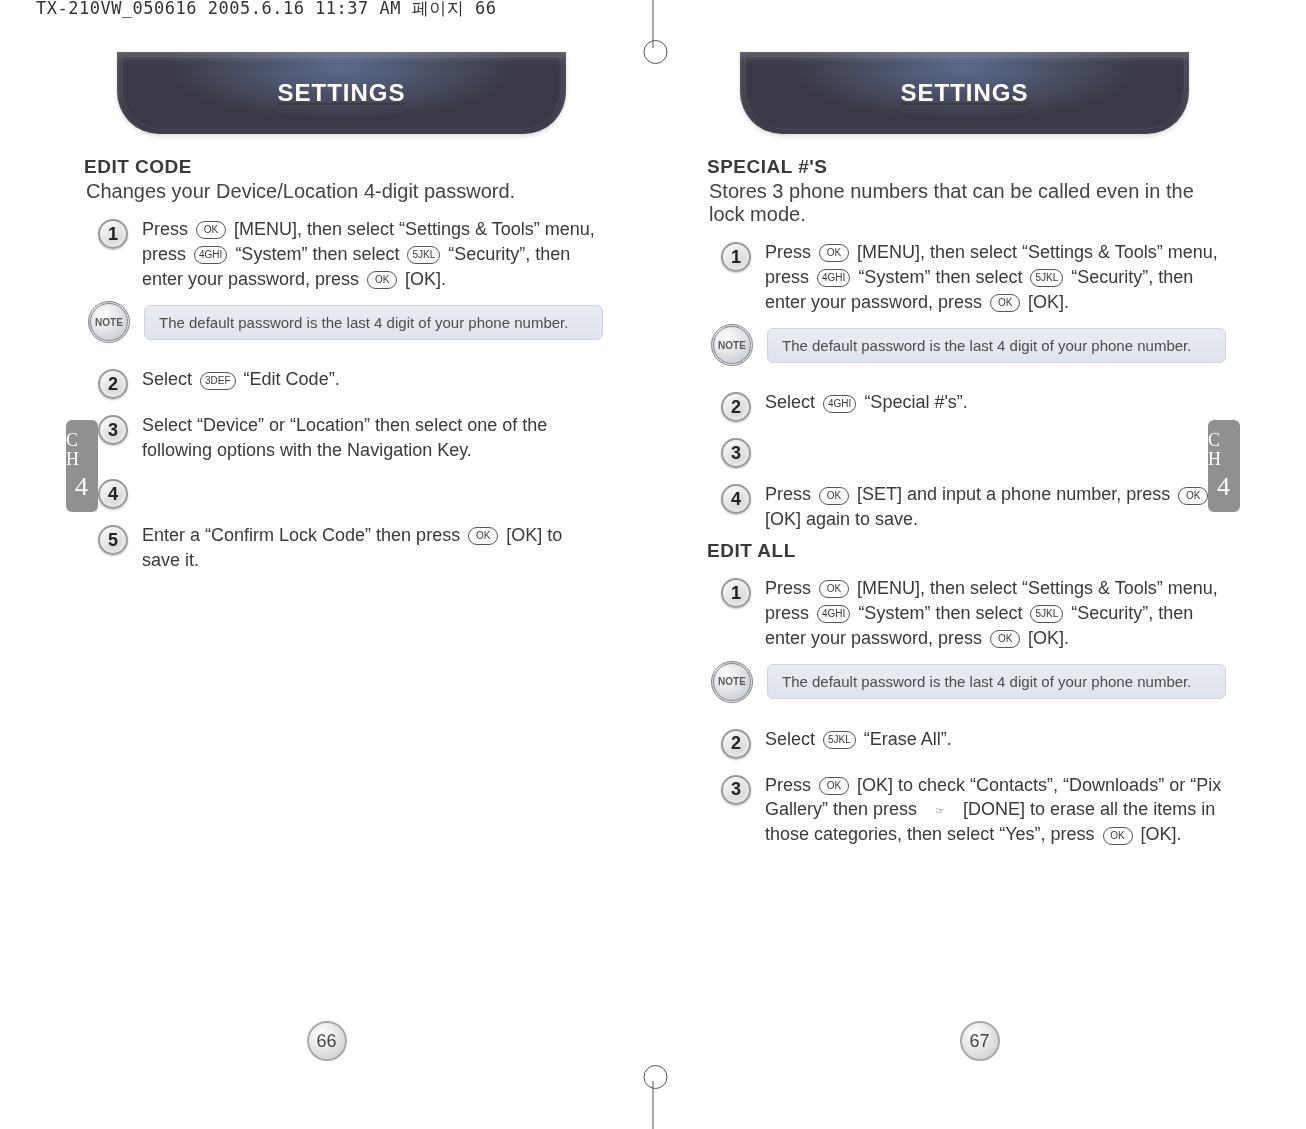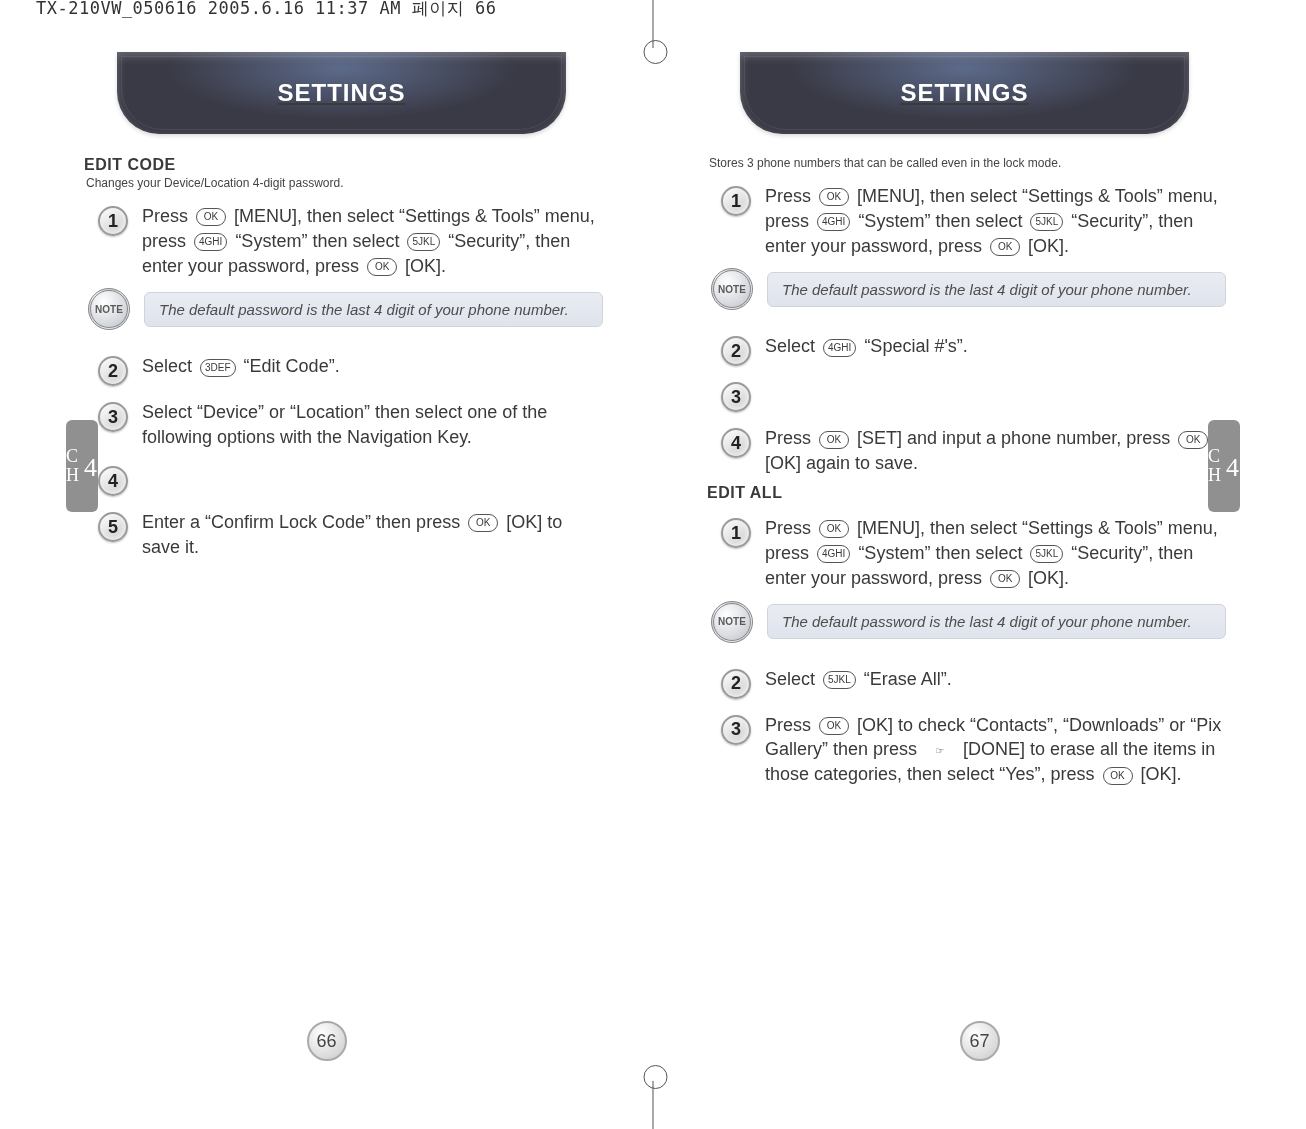--- a/index.html
+++ b/index.html
@@ -58,22 +58,22 @@
   .pill-header span{
     color:#fff;font-size:24px;font-weight:700;letter-spacing:1px;
   }
   .pill-header::before{
     content:"";
     position:absolute;inset:4px;border-radius:inherit;
     border-top:0;
     border:1px solid rgba(255,255,255,.08);
     pointer-events:none;
   }
-  .section-title{font-weight:700;letter-spacing:.5px;font-size:16px;margin:6px 0 2px 4px}
-  .section-sub{font-size:12px;margin:0 0 12px 6px;color:#444}
+  .section-title{font-weight:700;letter-spacing:.5px;font-size:19px;margin:6px 0 2px 4px}
+  .section-sub{font-size:20px;margin:0 0 12px 6px;color:#444}
   .step{display:flex;gap:14px;margin:14px 0 8px 18px;align-items:flex-start}
   .step .num{
     flex:0 0 30px;height:30px;border-radius:50%;
     background:linear-gradient(145deg,#fff,#c9c9c9);
     border:2px solid #9a9a9a;
     box-shadow:0 1px 2px rgba(0,0,0,.25),-2px -2px 4px rgba(255,255,255,.6) inset;
     display:flex;align-items:center;justify-content:center;
     font-weight:700;font-size:18px;color:#222;
     margin-top:2px;
   }
@@ -90,27 +90,27 @@
   }
   .note .badge{
     flex:0 0 42px;height:42px;border-radius:50%;
     background:radial-gradient(circle at 35% 30%,#fff,#bfc4cc);
     border:3px double #888;
     display:flex;align-items:center;justify-content:center;
     font-size:10px;font-weight:700;color:#5a5a5a;text-align:right;
   }
   .note .pill{
     flex:1;background:linear-gradient(#e9ecf2,#dfe3ec);border-radius:6px;
-    padding:8px 14px;font-style:italic;font-size:15px;color:#4d4d4d;
+    padding:8px 14px;font-size:15px;color:#4d4d4d;
     border:1px solid #cfd3db;
   }
   .ch-tab{
     position:absolute;top:420px;width:32px;height:92px;
     background:var(--ch-bg);color:#fff;border-radius:6px;
-    display:flex;flex-direction:row;align-items:center;justify-content:center;
+    display:flex;flex-direction:column;align-items:center;justify-content:center;
     font-family:"Times New Roman",serif;font-size:18px;line-height:1.05;
     letter-spacing:1px;
   }
   .ch-tab.left{left:66px}
   .ch-tab.right{right:66px}
   .ch-tab .big{font-size:26px;margin-top:4px}
   .pgnum{
     position:absolute;bottom:68px;left:50%;transform:translateX(-50%);
     width:40px;height:40px;border-radius:50%;
     background:radial-gradient(circle at 35% 30%,#fff,#c9c9c9);
@@ -165,20 +165,21 @@
       <span class="big">4</span>
     </div>
     <div class="pgnum">66</div>
   </div>
 
   <div class="page right">
     <div class="pill-header">
       <span>SETTINGS</span>
     </div>
     <div>
+        <div class="section-title">SPECIAL #'S</div>
         <div class="section-sub">Stores 3 phone numbers that can be called even in the lock mode.</div>
         <div class="step">
           <div class="num">1</div>
           <div class="txt">Press <span class="keyicon">OK</span> [MENU], then select “Settings &amp; Tools” menu, press <span class="keyicon">4GHI</span> “System” then select <span class="keyicon">5JKL</span> “Security”, then enter your password, press <span class="keyicon">OK</span> [OK].</div>
         </div>
         <div class="note">
           <div class="badge">NOTE</div>
           <div class="pill">The default password is the last 4 digit of your phone number.</div>
         </div>
         <div class="step">

